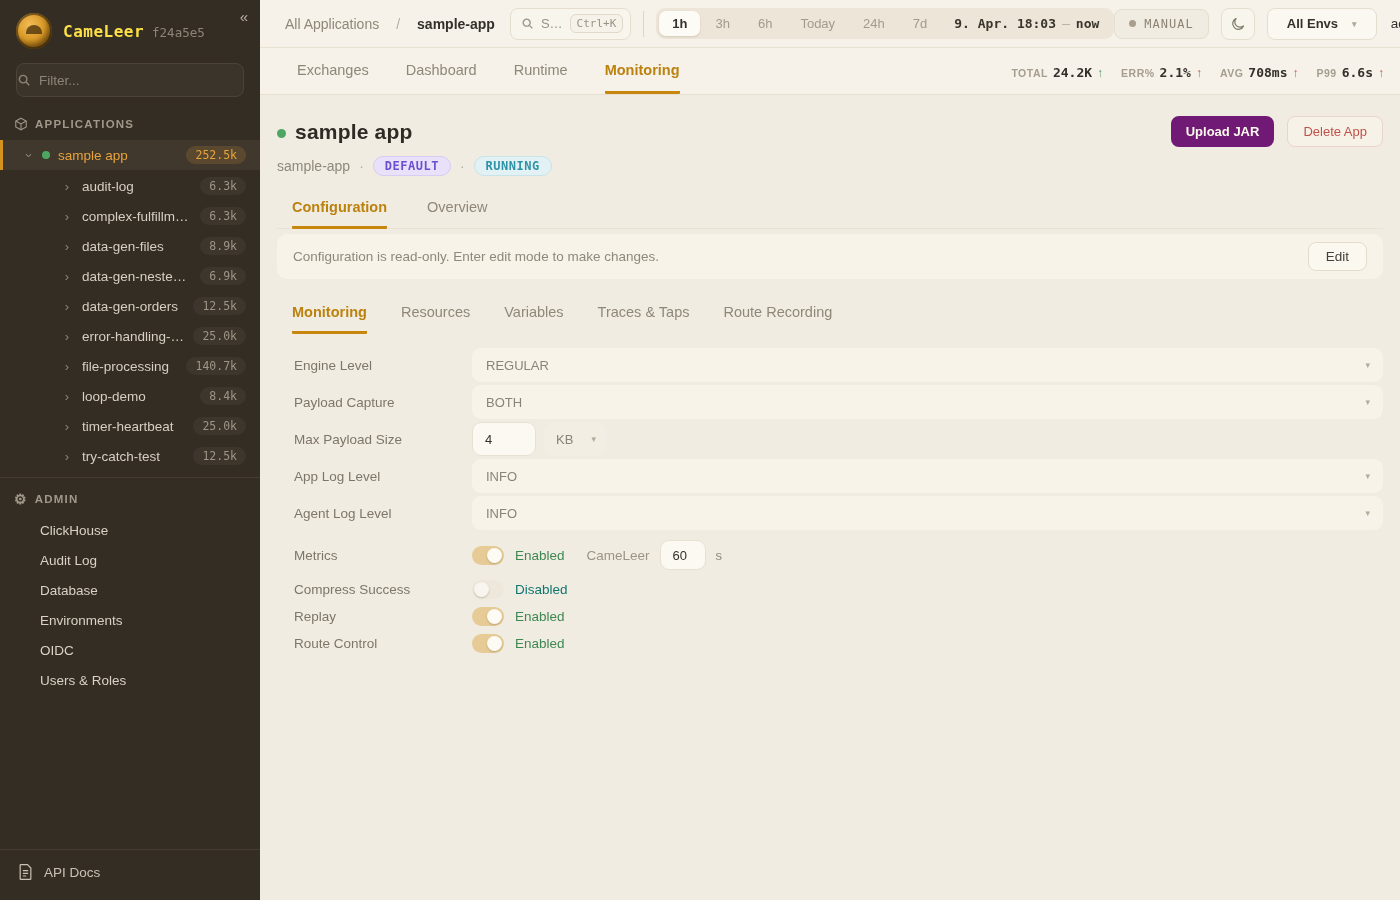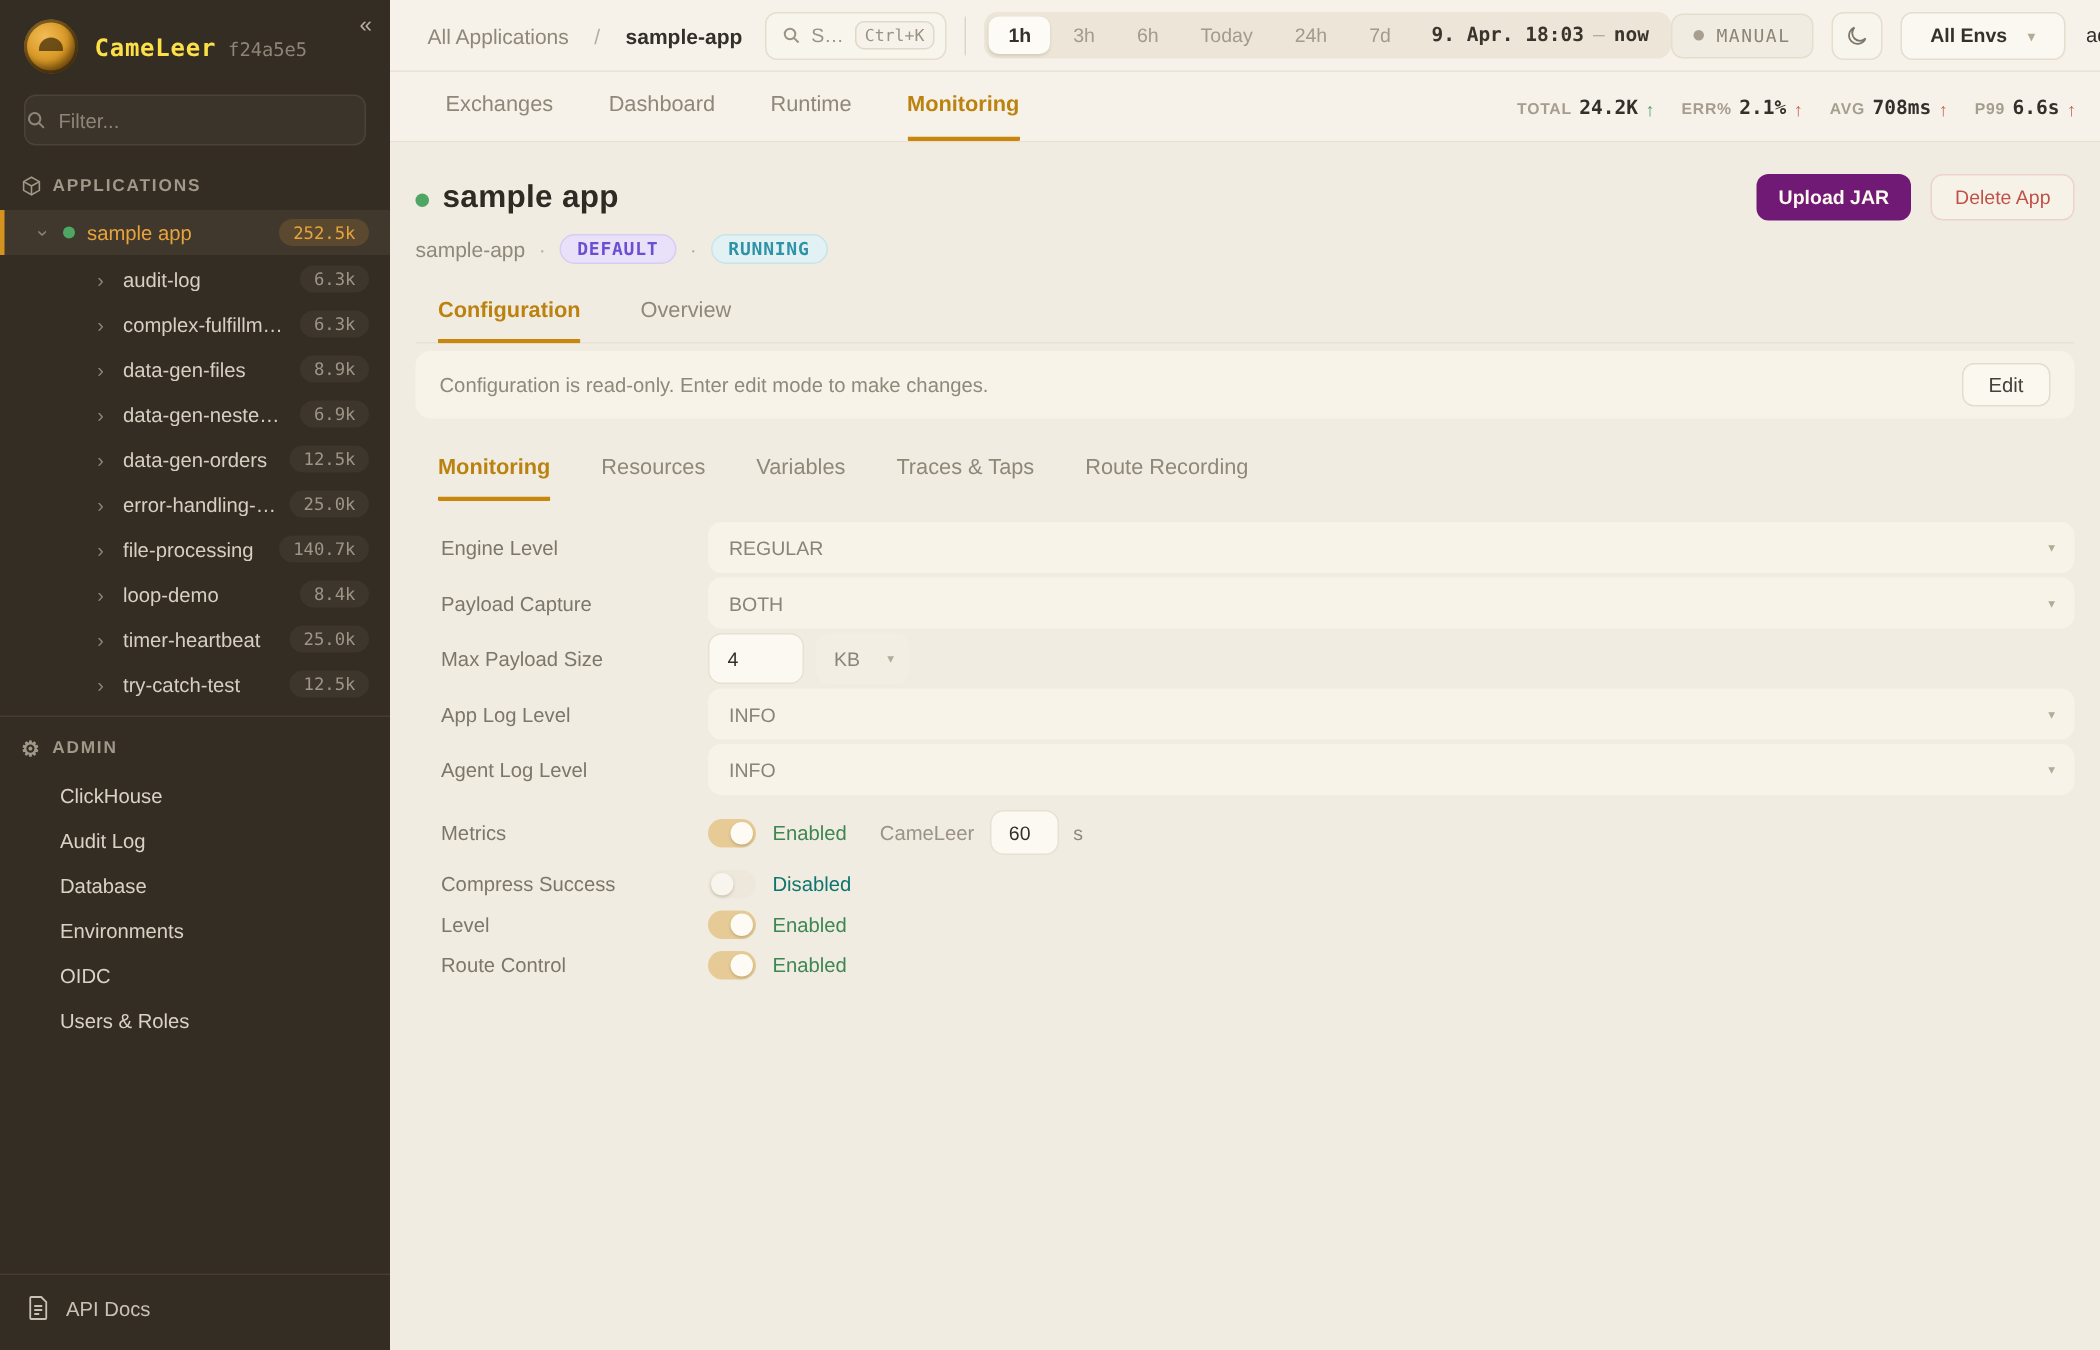--- a/index.html
+++ b/index.html
@@ -423,21 +423,21 @@
         <div class="frow gap tight">
           <span class="flabel">Compress Success</span>
           <div class="fctrl inline">
             <div class="toggle off">
                 <div class="knob"></div>
               </div>
             <span class="state-off">Disabled</span>
           </div>
         </div>
         <div class="frow tight">
-          <span class="flabel">Level</span>
+          <span class="flabel">Replay</span>
           <div class="fctrl inline">
             <div class="toggle">
                 <div class="knob"></div>
               </div>
             <span class="state-on">Enabled</span>
           </div>
         </div>
         <div class="frow tight">
           <span class="flabel">Route Control</span>
           <div class="fctrl inline">

